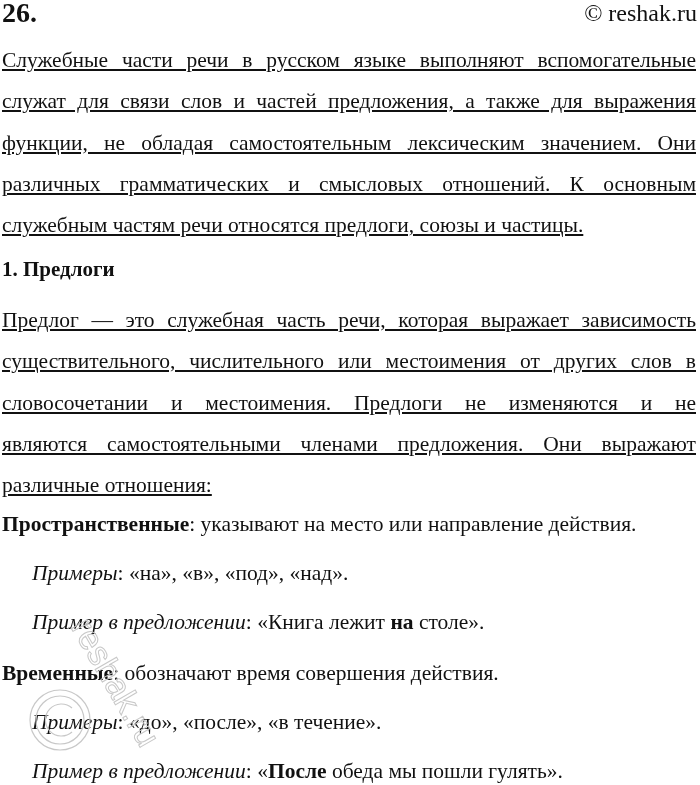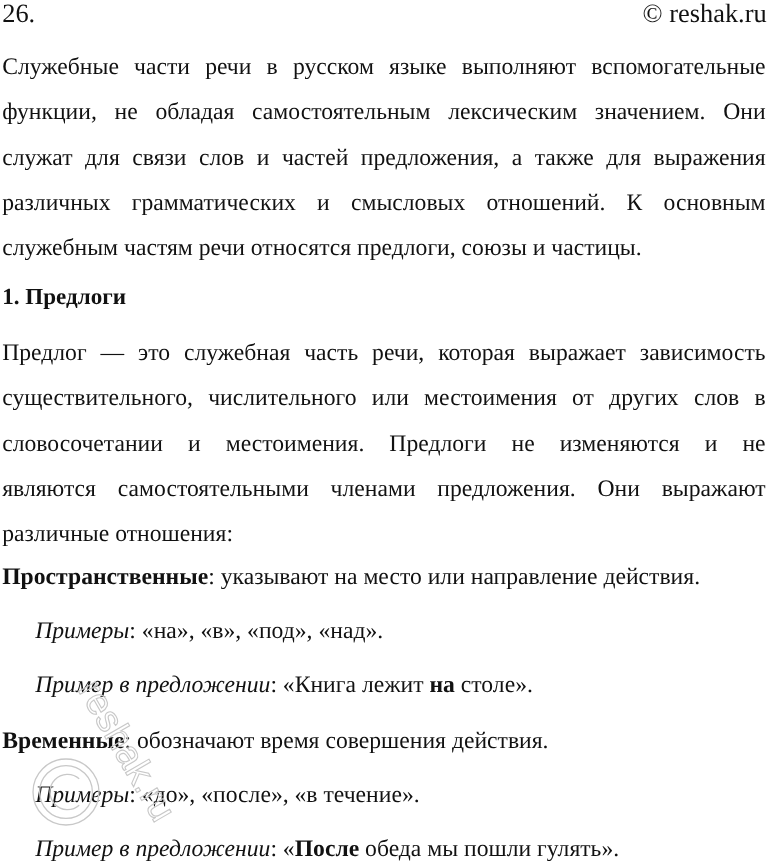--- a/index.html
+++ b/index.html
@@ -1,40 +1,40 @@
 <!DOCTYPE html>
 <html><head>
 <meta charset="utf-8">
 <style>
   html, body { margin: 0; padding: 0; background: #ffffff; }
   body {
     width: 700px; height: 785px; overflow: hidden; position: relative;
     font-family: "Liberation Serif", serif; color: #111; font-size: 21.5px;
   }
-  .num { position: absolute; left: 2px; top: 0; font-weight: normal; font-size: 24px; line-height: 26px; }
+  .num { position: absolute; left: 2px; top: 0; font-weight: bold; font-size: 28px; line-height: 26px; }
   .copy { position: absolute; right: 3px; top: 0; font-size: 24px; line-height: 26px; }
   .para { position: absolute; left: 2px; width: 694px; line-height: 41.3px; text-align: justify; white-space: normal; }
-  .para .ln { display: block; text-align: justify; text-align-last: justify; height: 41.3px; }
+  .para .ln { display: block; text-align: justify; text-align-last: justify; height: 41.3px; text-decoration: underline; }
   .para .ln.last { text-align-last: left; }
   .heading { position: absolute; left: 2px; font-weight: bold; font-size: 21px; line-height: 26px; }
   .line { position: absolute; left: 2px; line-height: 26px; white-space: nowrap; }
   b { font-weight: bold; }
   i { font-style: italic; margin-left: 30px; }
   .wm { position: absolute; left: 18px; top: 600px; width: 140px; height: 185px; pointer-events: none; }
 </style>
 </head>
 <body>
 
 <div class="num">26.</div>
 <div class="copy">© reshak.ru</div>
 
 <div class="para" style="top:40px;">
   <span class="ln">Служебные части речи в русском языке выполняют вспомогательные</span>
+  <span class="ln">служат для связи слов и частей предложения, а также для выражения</span>
   <span class="ln">функции, не обладая самостоятельным лексическим значением. Они</span>
-  <span class="ln">служат для связи слов и частей предложения, а также для выражения</span>
   <span class="ln">различных грамматических и смысловых отношений. К основным</span>
   <span class="ln last">служебным частям речи относятся предлоги, союзы и частицы.</span>
 </div>
 
 <div class="heading" style="top:256px;">1. Предлоги</div>
 
 <div class="para" style="top:300px;">
   <span class="ln">Предлог — это служебная часть речи, которая выражает зависимость</span>
   <span class="ln">существительного, числительного или местоимения от других слов в</span>
   <span class="ln">словосочетании и местоимения. Предлоги не изменяются и не</span>

